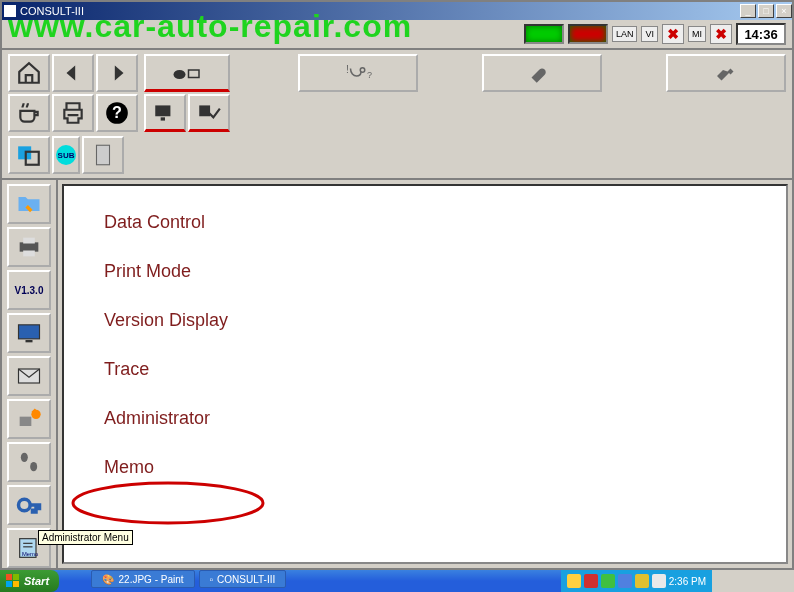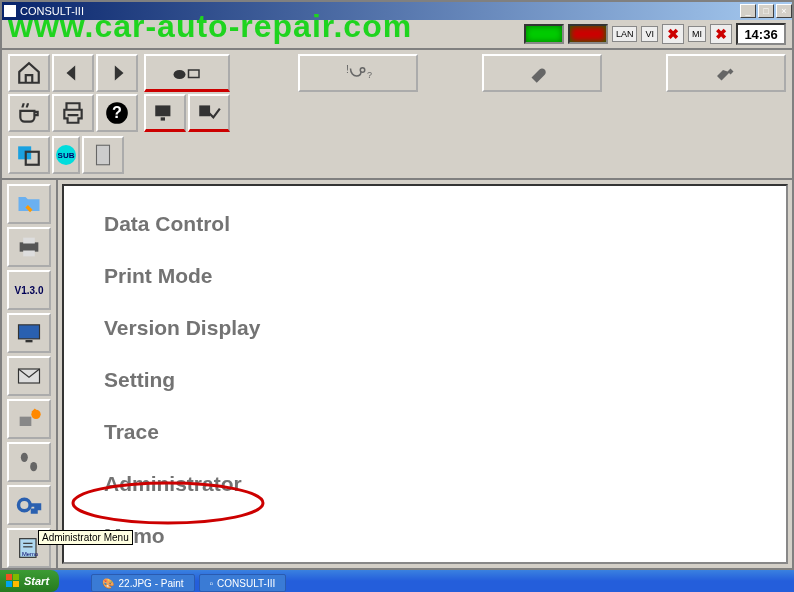--- a/index.html
+++ b/index.html
@@ -127,25 +127,24 @@
   .menu-panel {
     flex:1;
     background: #fff;
     border: 2px inset #888;
     margin: 4px;
     padding: 12px 0 0 40px;
     display:flex; flex-direction:column;
     position:relative;
   }
   .menu-item {
-    font-size: 21px;
-    color: #737373;
+    font-size: 18px;
+    color: #7f1d1d;
     padding: 14px 0;
     cursor:pointer;
-    font-weight:bold;
   }
   .menu-item.highlight {
     position:relative;
   }
   .ellipse-highlight {
     position:absolute;
     left: 6px;
     top: 462px;
     width: 200px; height: 46px;
     pointer-events:none;
@@ -157,23 +156,23 @@
     background: #ffffe1;
     border:1px solid #000;
     font-size: 10px;
     padding: 1px 3px;
     z-index: 5;
   }
   
   .taskbar {
     position:absolute;
     left:0; bottom:0;
-    width: 794px; height: 22px;
+    width: 712px; height: 22px;
     background: linear-gradient(to bottom, #3a81e0, #245edb 50%, #245edb);
-    display:flex; align-items:flex-end;
+    display:flex; align-items:flex-start;
     font-size:11px; color:#fff;
   }
   .start-btn {
     height: 22px; padding: 0 10px 0 6px;
     background: linear-gradient(to bottom, #3c9b34, #267a1f);
     display:flex; align-items:center; gap:4px;
     font-weight: bold; font-style: italic;
     border-radius: 0 8px 8px 0;
   }
   .task-item {
@@ -399,21 +398,20 @@
             <line x1="7" y1="11" x2="15" y2="11" stroke="#333"></line>
             <text x="6" y="19" font-size="5" fill="#006">Memo</text>
           </svg>
       </div>
     </div>
 
     <div class="menu-panel">
       <div class="menu-item">Data Control</div>
       <div class="menu-item">Print Mode</div>
       <div class="menu-item">Version Display</div>
-      <div class="menu-item">Setting</div>
       <div class="menu-item">Trace</div>
       <div class="menu-item highlight">Administrator</div>
       <div class="menu-item">Memo</div>
     </div>
   </div>
 </div>
 
 <div class="ellipse-highlight" style="top:480px; left:68px;">
   <svg viewBox="0 0 200 46">
       <ellipse cx="100" cy="23" rx="95" ry="20" fill="none" stroke="#c00" stroke-width="3"></ellipse>
@@ -434,13 +432,22 @@
   </div>
   <div style="width:30px"></div>
   <div class="task-item">
     <span>🎨</span>
     <span>22.JPG - Paint</span>
   </div>
   <div class="task-item">
     <span>▫</span>
     <span>CONSULT-III</span>
   </div>
+  <div class="tray">
+    <div class="tray-ic"></div>
+    <div class="tray-ic" style="background:#d03030"></div>
+    <div class="tray-ic" style="background:#40c040"></div>
+    <div class="tray-ic" style="background:#5080e0"></div>
+    <div class="tray-ic" style="background:#e0c030"></div>
+    <div class="tray-ic" style="background:#e9e9e9"></div>
+    <span>2:36 PM</span>
+  </div>
 </div>
 
 </body></html>

